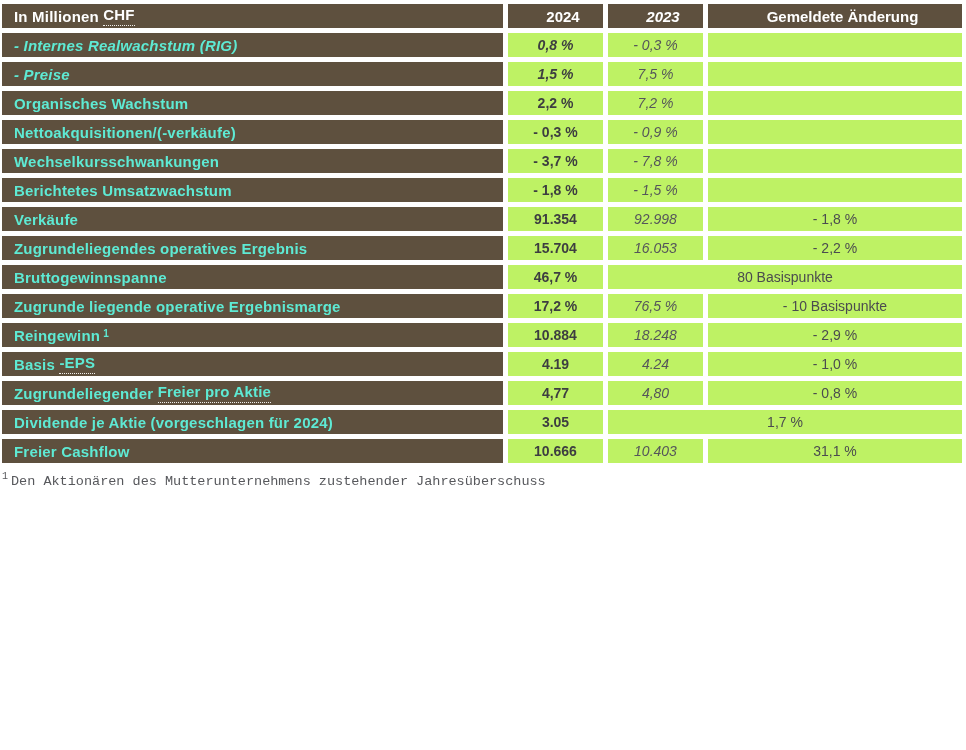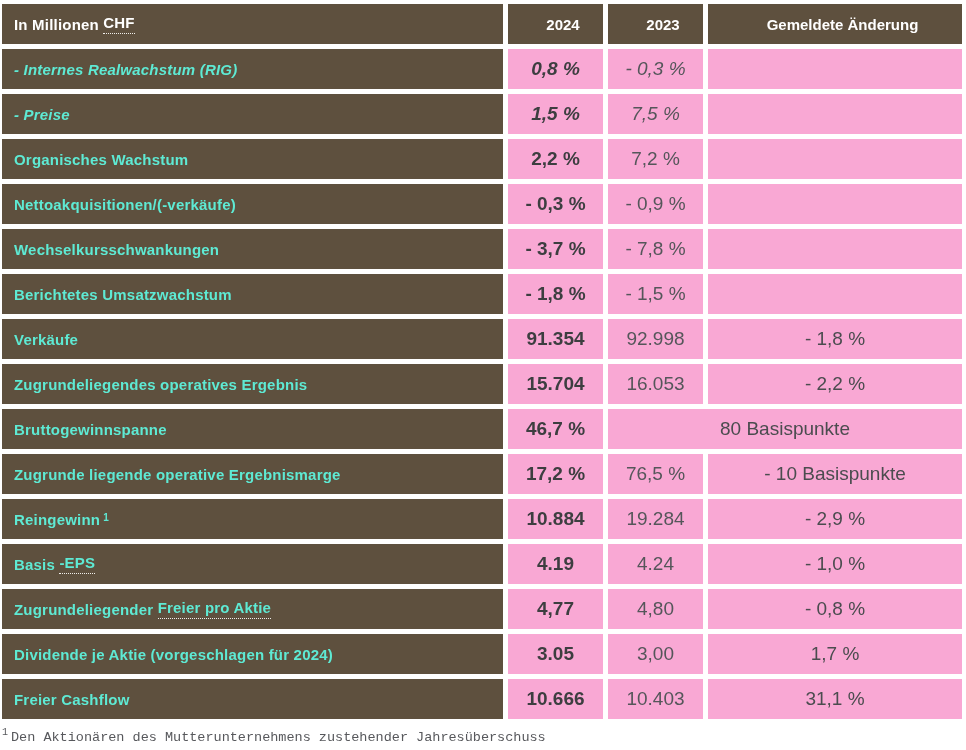--- a/index.html
+++ b/index.html
@@ -11,44 +11,44 @@
     font-family: "Liberation Sans", sans-serif;
     -webkit-font-smoothing: antialiased;
   }
   .fin-table {
     margin: 4px 4px 0 2px;
     width: 960px;
   }
   .row {
     display: flex;
     gap: 5px;
-    height: 40px;
+    height: 24px;
     margin-bottom: 5px;
   }
   .cell {
     box-sizing: border-box;
     display: flex;
     align-items: center;
   }
   .cell-label {
     flex: 0 0 501px;
     background: #5e503e;
     color: #5eead4;
     font-weight: bold;
     font-size: 15px;
     padding: 0 10px 0 12px;
     letter-spacing: 0.2px;
   }
   .cell-2024 { flex: 0 0 95px; }
-  .cell-2023 { flex: 0 0 95px; }
+  .cell-2023 { flex: 0 0 95px; font-style: italic; }
   .cell-change { flex: 1 1 auto; }
   .cell-val {
-    background: #f9a8d4;
+    background: #bef264;
     justify-content: center;
-    font-size: 19px;
+    font-size: 14px;
   }
   .cell-val.v2024 { font-weight: bold; color: #3d3e40; }
   .cell-val.v2023 { font-weight: normal; color: #55565a; }
   .cell-val.vchange { font-weight: normal; color: #4b4c4f; }
 
   .row.header .cell {
     background: #5e503e;
     color: #ffffff;
     font-weight: bold;
     font-size: 15px;
@@ -177,21 +177,21 @@
     <div class="cell cell-val v2024 cell-2024">17,2 %</div>
     <div class="cell cell-val v2023 cell-2023">76,5 %</div>
     <div class="cell cell-val vchange cell-change">- 10 Basispunkte</div>
   </div>
       <div class="row">
     <div class="cell cell-label">
       <span class="lbl-main">Reingewinn</span>
           <sup class="ref">1</sup>
     </div>
     <div class="cell cell-val v2024 cell-2024">10.884</div>
-    <div class="cell cell-val v2023 cell-2023">19.284</div>
+    <div class="cell cell-val v2023 cell-2023">18.248</div>
     <div class="cell cell-val vchange cell-change">- 2,9 %</div>
   </div>
       <div class="row">
     <div class="cell cell-label">
       <span class="lbl-main">Basis </span>
           <span class="glossary">-EPS</span>
     </div>
     <div class="cell cell-val v2024 cell-2024">4.19</div>
     <div class="cell cell-val v2023 cell-2023">4.24</div>
     <div class="cell cell-val vchange cell-change">- 1,0 %</div>
@@ -203,21 +203,20 @@
     </div>
     <div class="cell cell-val v2024 cell-2024">4,77</div>
     <div class="cell cell-val v2023 cell-2023">4,80</div>
     <div class="cell cell-val vchange cell-change">- 0,8 %</div>
   </div>
       <div class="row">
     <div class="cell cell-label">
       <span class="lbl-main">Dividende je Aktie (vorgeschlagen für 2024)</span>
     </div>
     <div class="cell cell-val v2024 cell-2024">3.05</div>
-    <div class="cell cell-val v2023 cell-2023">3,00</div>
     <div class="cell cell-val vchange cell-change">1,7 %</div>
   </div>
       <div class="row">
     <div class="cell cell-label">
       <span class="lbl-main">Freier Cashflow</span>
     </div>
     <div class="cell cell-val v2024 cell-2024">10.666</div>
     <div class="cell cell-val v2023 cell-2023">10.403</div>
     <div class="cell cell-val vchange cell-change">31,1 %</div>
   </div>

